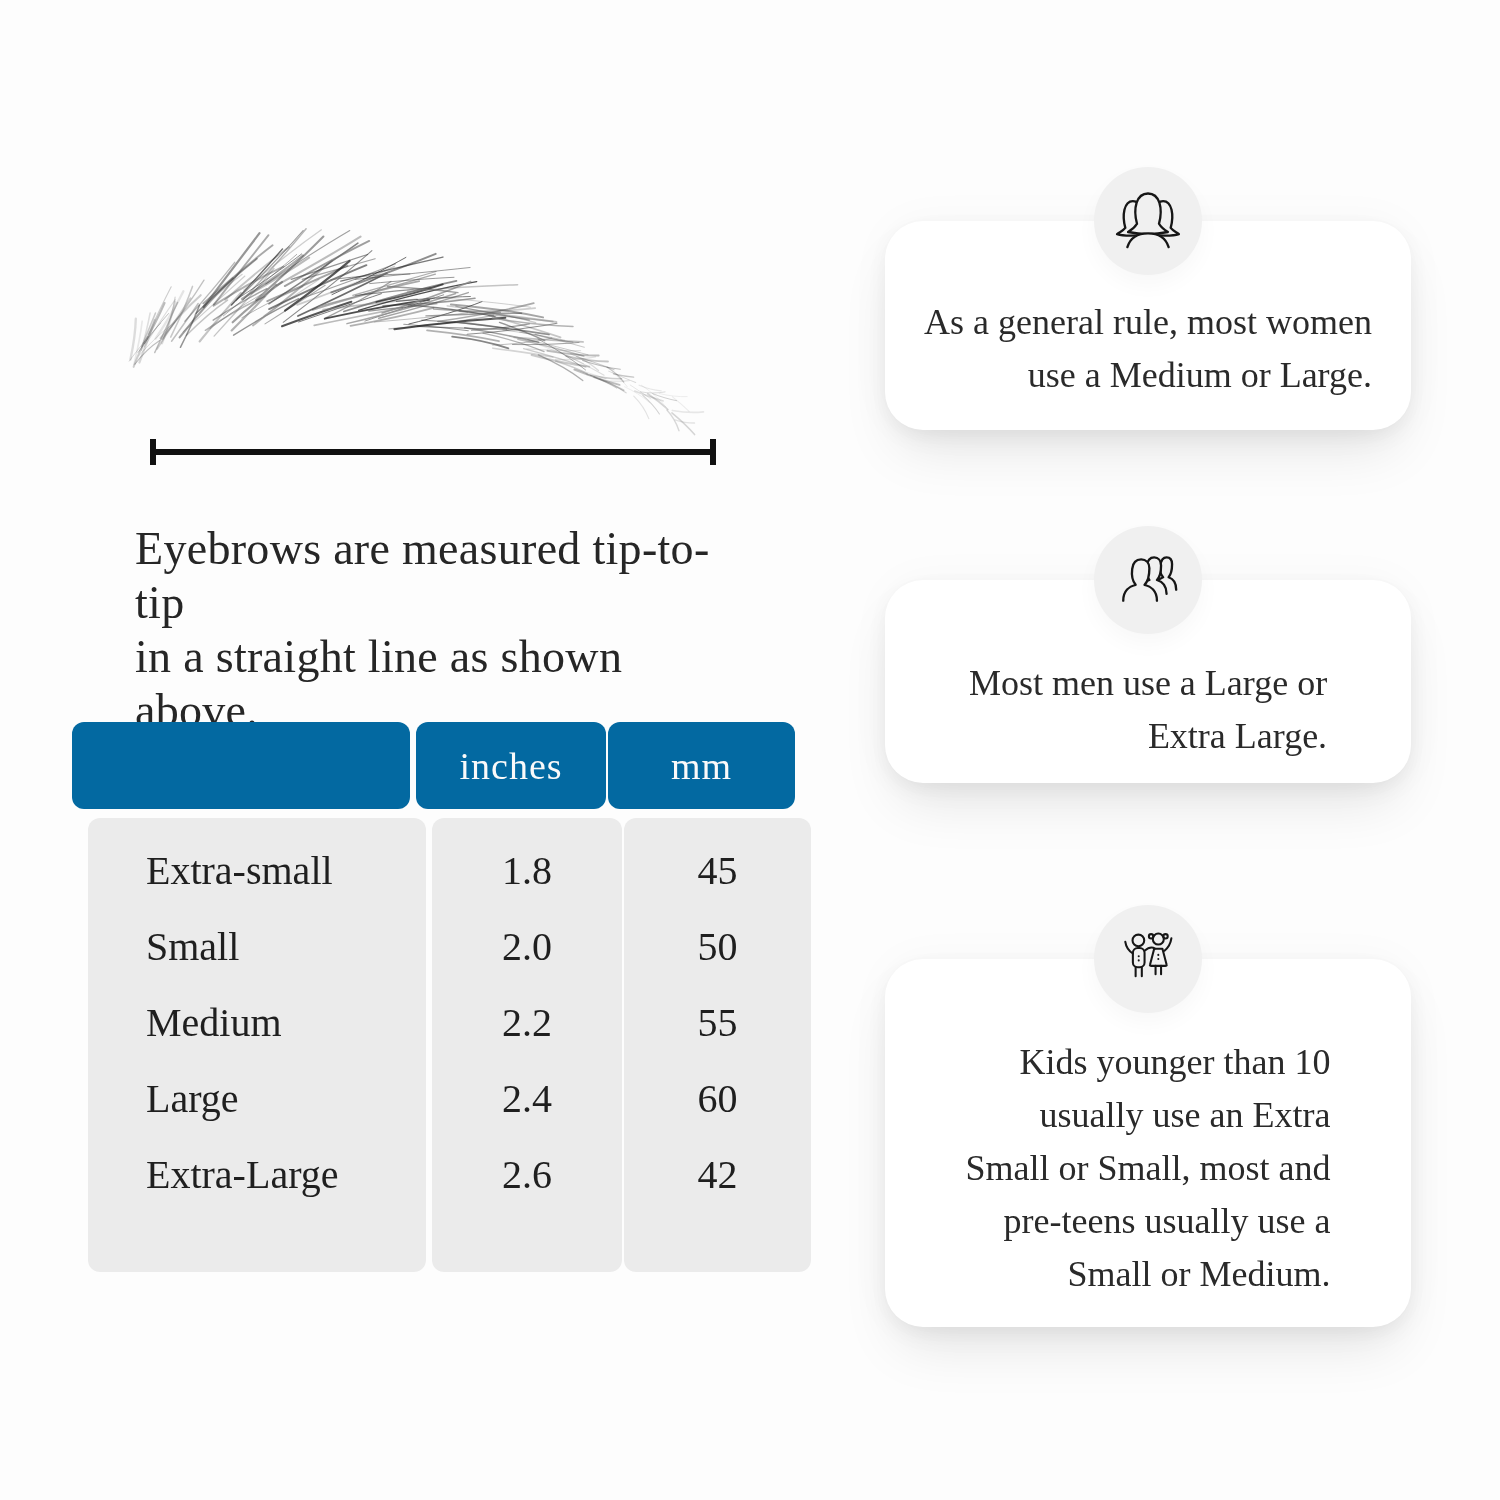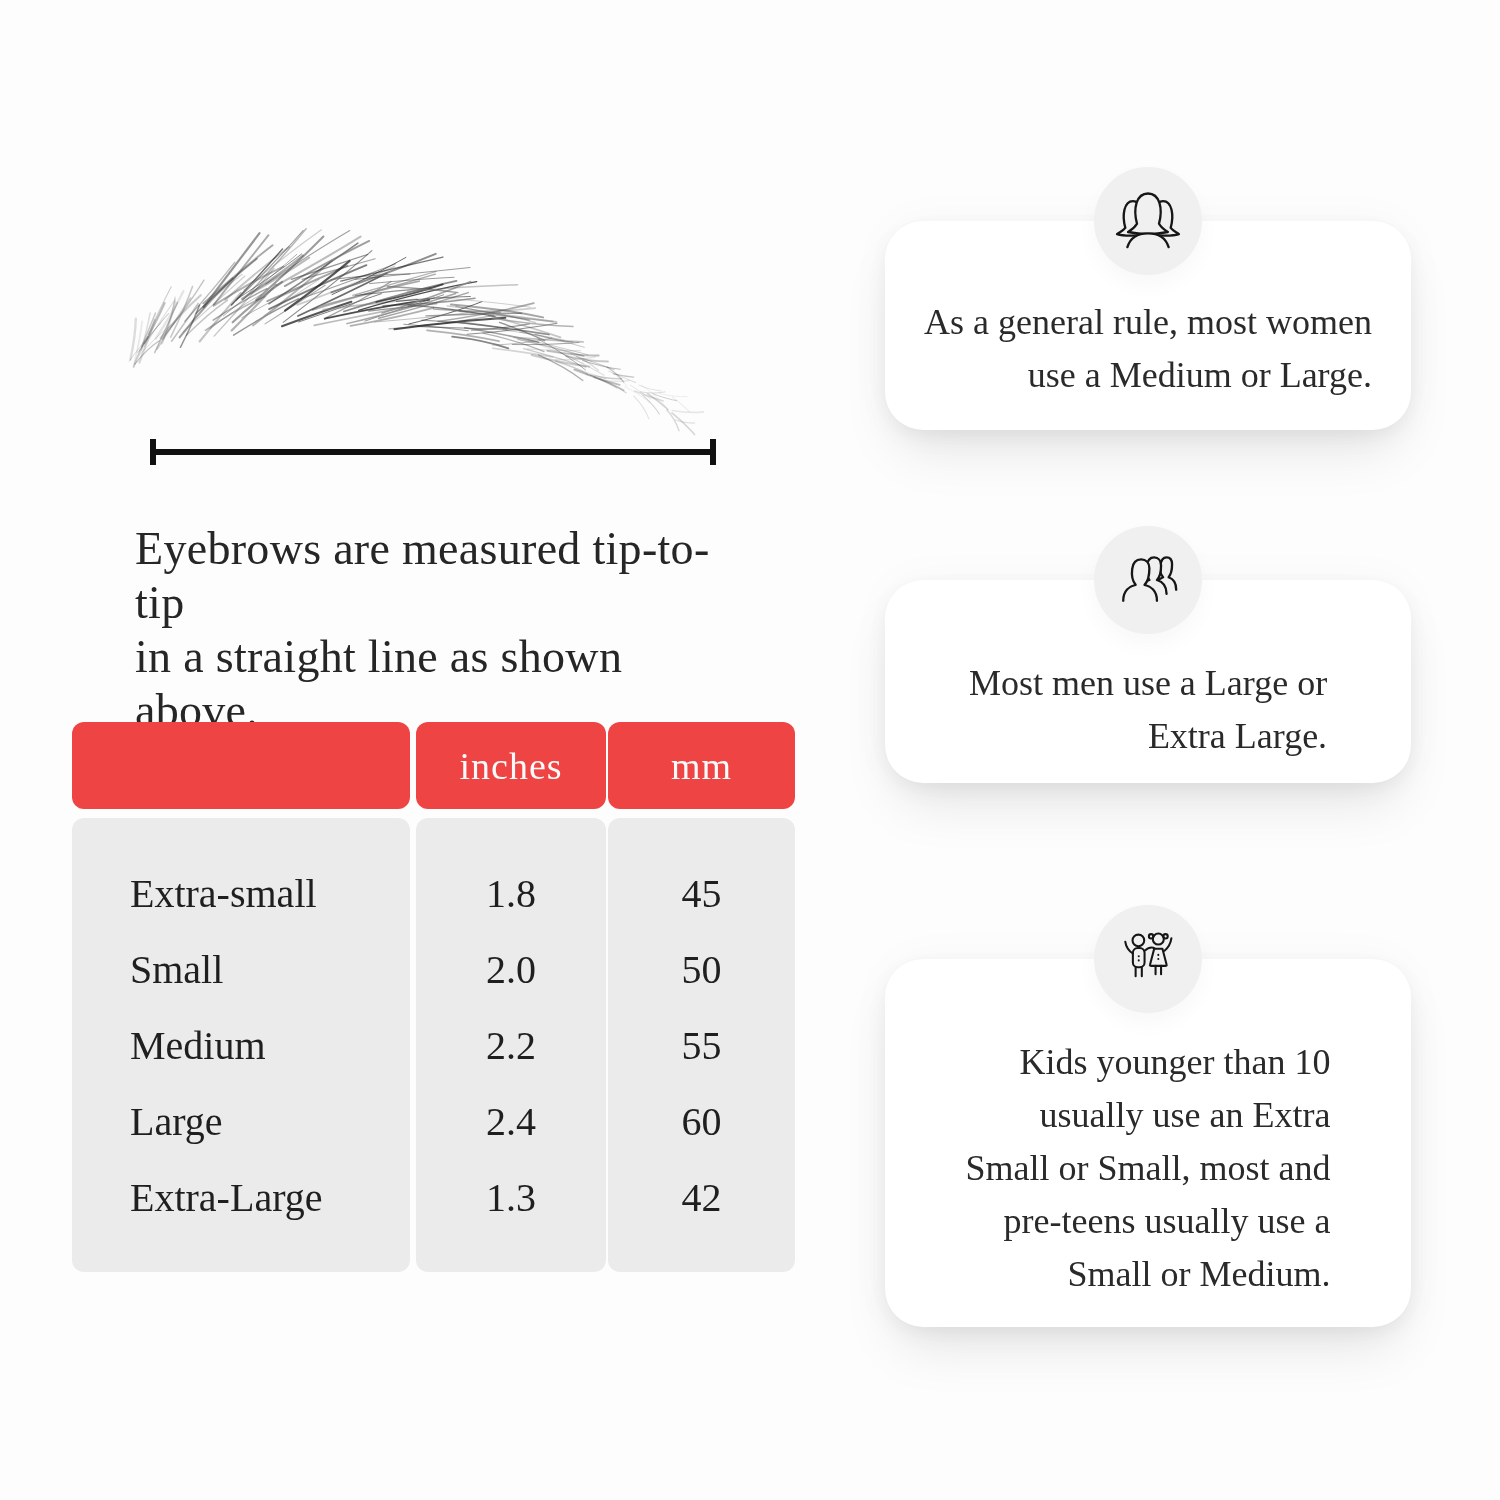--- a/index.html
+++ b/index.html
@@ -15,26 +15,26 @@
   .ruler .cap{position:absolute;top:0;width:6px;height:26px;background:#111;}
   .ruler .cap.left{left:0;}
   .ruler .cap.right{right:0;}
   .caption{
     position:absolute;left:135px;top:522px;width:620px;margin:0;
     font-size:46px;line-height:54px;color:#262626;letter-spacing:.3px;
   }
   .caption span{display:block;}
   
   .th,.tb{position:absolute;box-sizing:border-box;}
-  .th{top:722px;height:87px;background:#ef4444;border-radius:12px;
+  .th{top:722px;height:87px;background:#0369a1;border-radius:12px;
       display:flex;align-items:center;justify-content:center;
       color:#fafafa;font-size:38px;letter-spacing:1px;}
   .tb{top:818px;height:454px;background:#ebebeb;border-radius:12px;
-      display:flex;flex-direction:column;justify-content:center;
-      padding:14px 0;font-size:40px;color:#1f1f1f;}
+      display:flex;flex-direction:column;justify-content:flex-start;
+      padding:14px 0;font-size:40px;color:#1f1f1f;margin-left:16px;}
   .col-a{left:72px;width:338px;}
   .col-b{left:416px;width:190px;}
   .col-c{left:608px;width:187px;}
   .cell{display:flex;align-items:center;height:76px;}
   .col-a .cell{padding-left:58px;}
   .col-b .cell,.col-c .cell{justify-content:center;}
   
   .card{
     position:absolute;left:885px;width:526px;background:#fff;border-radius:38px;
     box-shadow:0 30px 55px -12px rgba(0,0,0,.10),0 6px 18px rgba(0,0,0,.045),0 0 45px rgba(0,0,0,.03);
@@ -259,21 +259,21 @@
     <div class="cell">Small</div>
     <div class="cell">Medium</div>
     <div class="cell">Large</div>
     <div class="cell">Extra-Large</div>
   </div>
   <div class="tb col-b">
     <div class="cell">1.8</div>
     <div class="cell">2.0</div>
     <div class="cell">2.2</div>
     <div class="cell">2.4</div>
-    <div class="cell">1.3</div>
+    <div class="cell">2.6</div>
   </div>
   <div class="tb col-c">
     <div class="cell">45</div>
     <div class="cell">50</div>
     <div class="cell">55</div>
     <div class="cell">60</div>
     <div class="cell">42</div>
   </div>
 
   <div class="card card-1">

